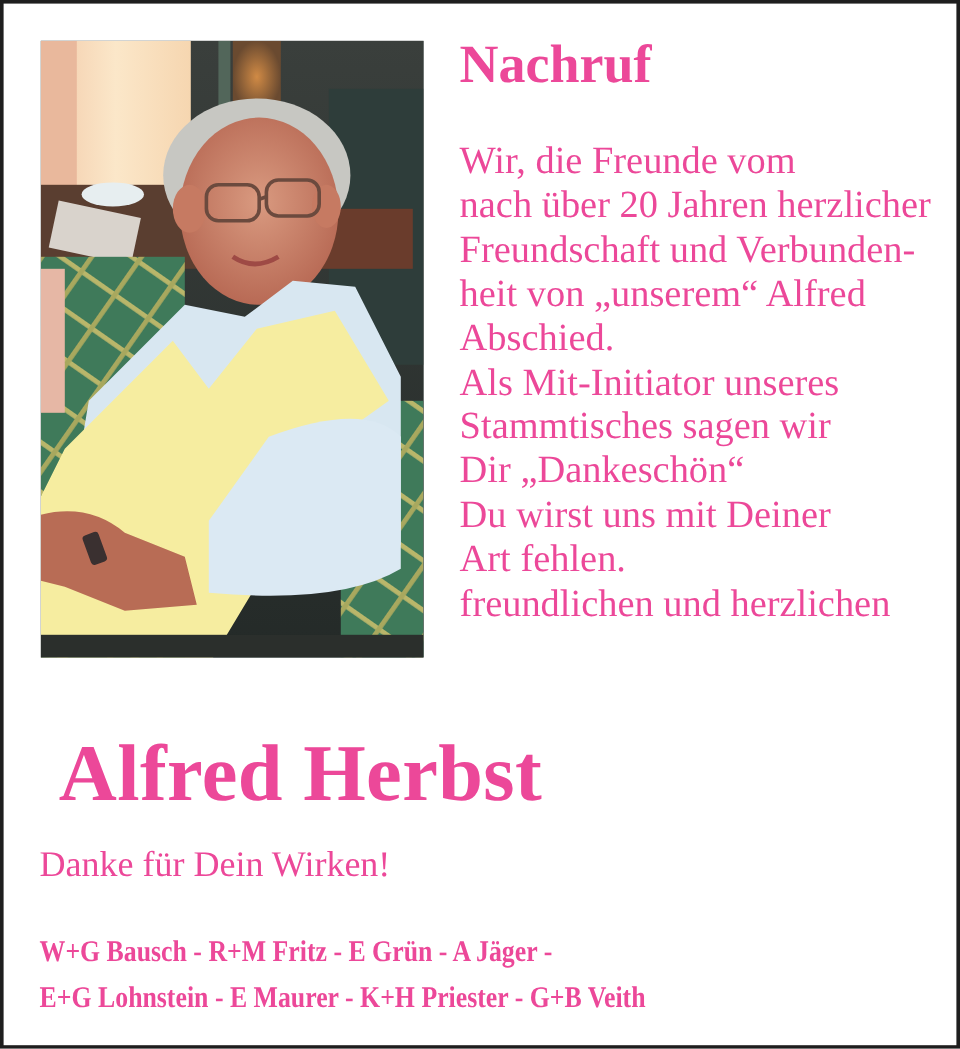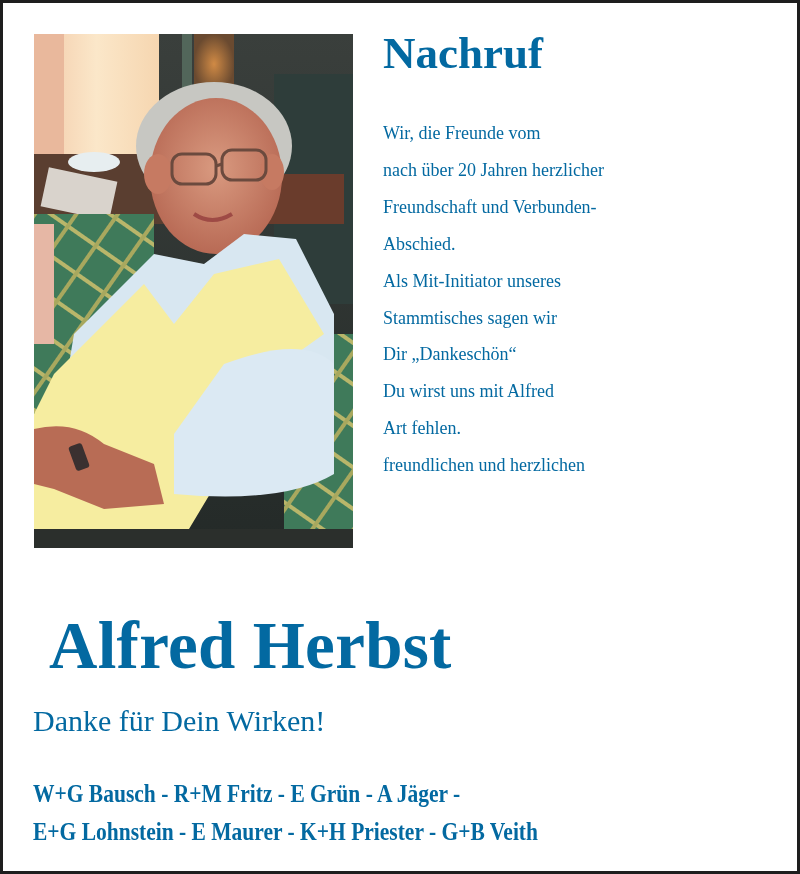--- a/index.html
+++ b/index.html
@@ -6,39 +6,39 @@
   body { width: 800px; height: 874px; position: relative; overflow: hidden; }
   .frame {
     position: absolute; left: 0; top: 0; width: 800px; height: 874px;
     box-sizing: border-box;
     border-top: 3px solid #1e1e1e;
     border-left: 3px solid #1e1e1e;
     border-right: 3px solid #1e1e1e;
     border-bottom: 3px solid #1e1e1e;
     background: #ffffff;
   }
-  .serif { font-family: "Liberation Serif", "DejaVu Serif", serif; color: #0369a1; }
+  .serif { font-family: "Liberation Serif", "DejaVu Serif", serif; color: #ec4899; }
 
   
   .photo {
     position: absolute; left: 31px; top: 31px; width: 319px; height: 514px;
     overflow: hidden; background: #2a3430;
   }
   .photo svg { display: block; }
 
   
   .heading {
     position: absolute; left: 380px; top: 22px;
     font-size: 45px; font-weight: bold; line-height: 56px; margin: 0;
   }
 
   
   .body-text {
     position: absolute; left: 380px; top: 112px; width: 410px;
-    font-size: 18px; line-height: 36.9px;
+    font-size: 32px; line-height: 36.9px;
   }
   .body-text .line { display: block; white-space: nowrap; }
 
   
   .name {
     position: absolute; left: 28px; top: 582px;
     font-size: 67px; font-weight: bold; line-height: 84px; margin: 18px;
     letter-spacing: 0.3px;
   }
 
@@ -130,25 +130,26 @@
       <rect x="0" y="495" width="319" height="19" fill="#2b2f2c"></rect>
     </svg>
   </div>
 
   <h1 class="heading serif">Nachruf</h1>
 
   <div class="body-text serif">
     <span class="line">Wir, die Freunde vom</span>
     <span class="line">nach über 20 Jahren herzlicher</span>
     <span class="line">Freundschaft und Verbunden-</span>
+    <span class="line">heit von „unserem“ Alfred</span>
     <span class="line">Abschied.</span>
     <span class="line">Als Mit-Initiator unseres</span>
     <span class="line">Stammtisches sagen wir</span>
     <span class="line">Dir „Dankeschön“</span>
-    <span class="line">Du wirst uns mit Alfred</span>
+    <span class="line">Du wirst uns mit Deiner</span>
     <span class="line">Art fehlen.</span>
     <span class="line">freundlichen und herzlichen</span>
   </div>
 
   <h2 class="name serif">Alfred Herbst</h2>
 
   <div class="tagline serif">Danke für Dein Wirken!</div>
 
   <div class="signatures serif">
     <span class="sig-line">W+G Bausch - R+M Fritz - E Grün - A Jäger -</span>

